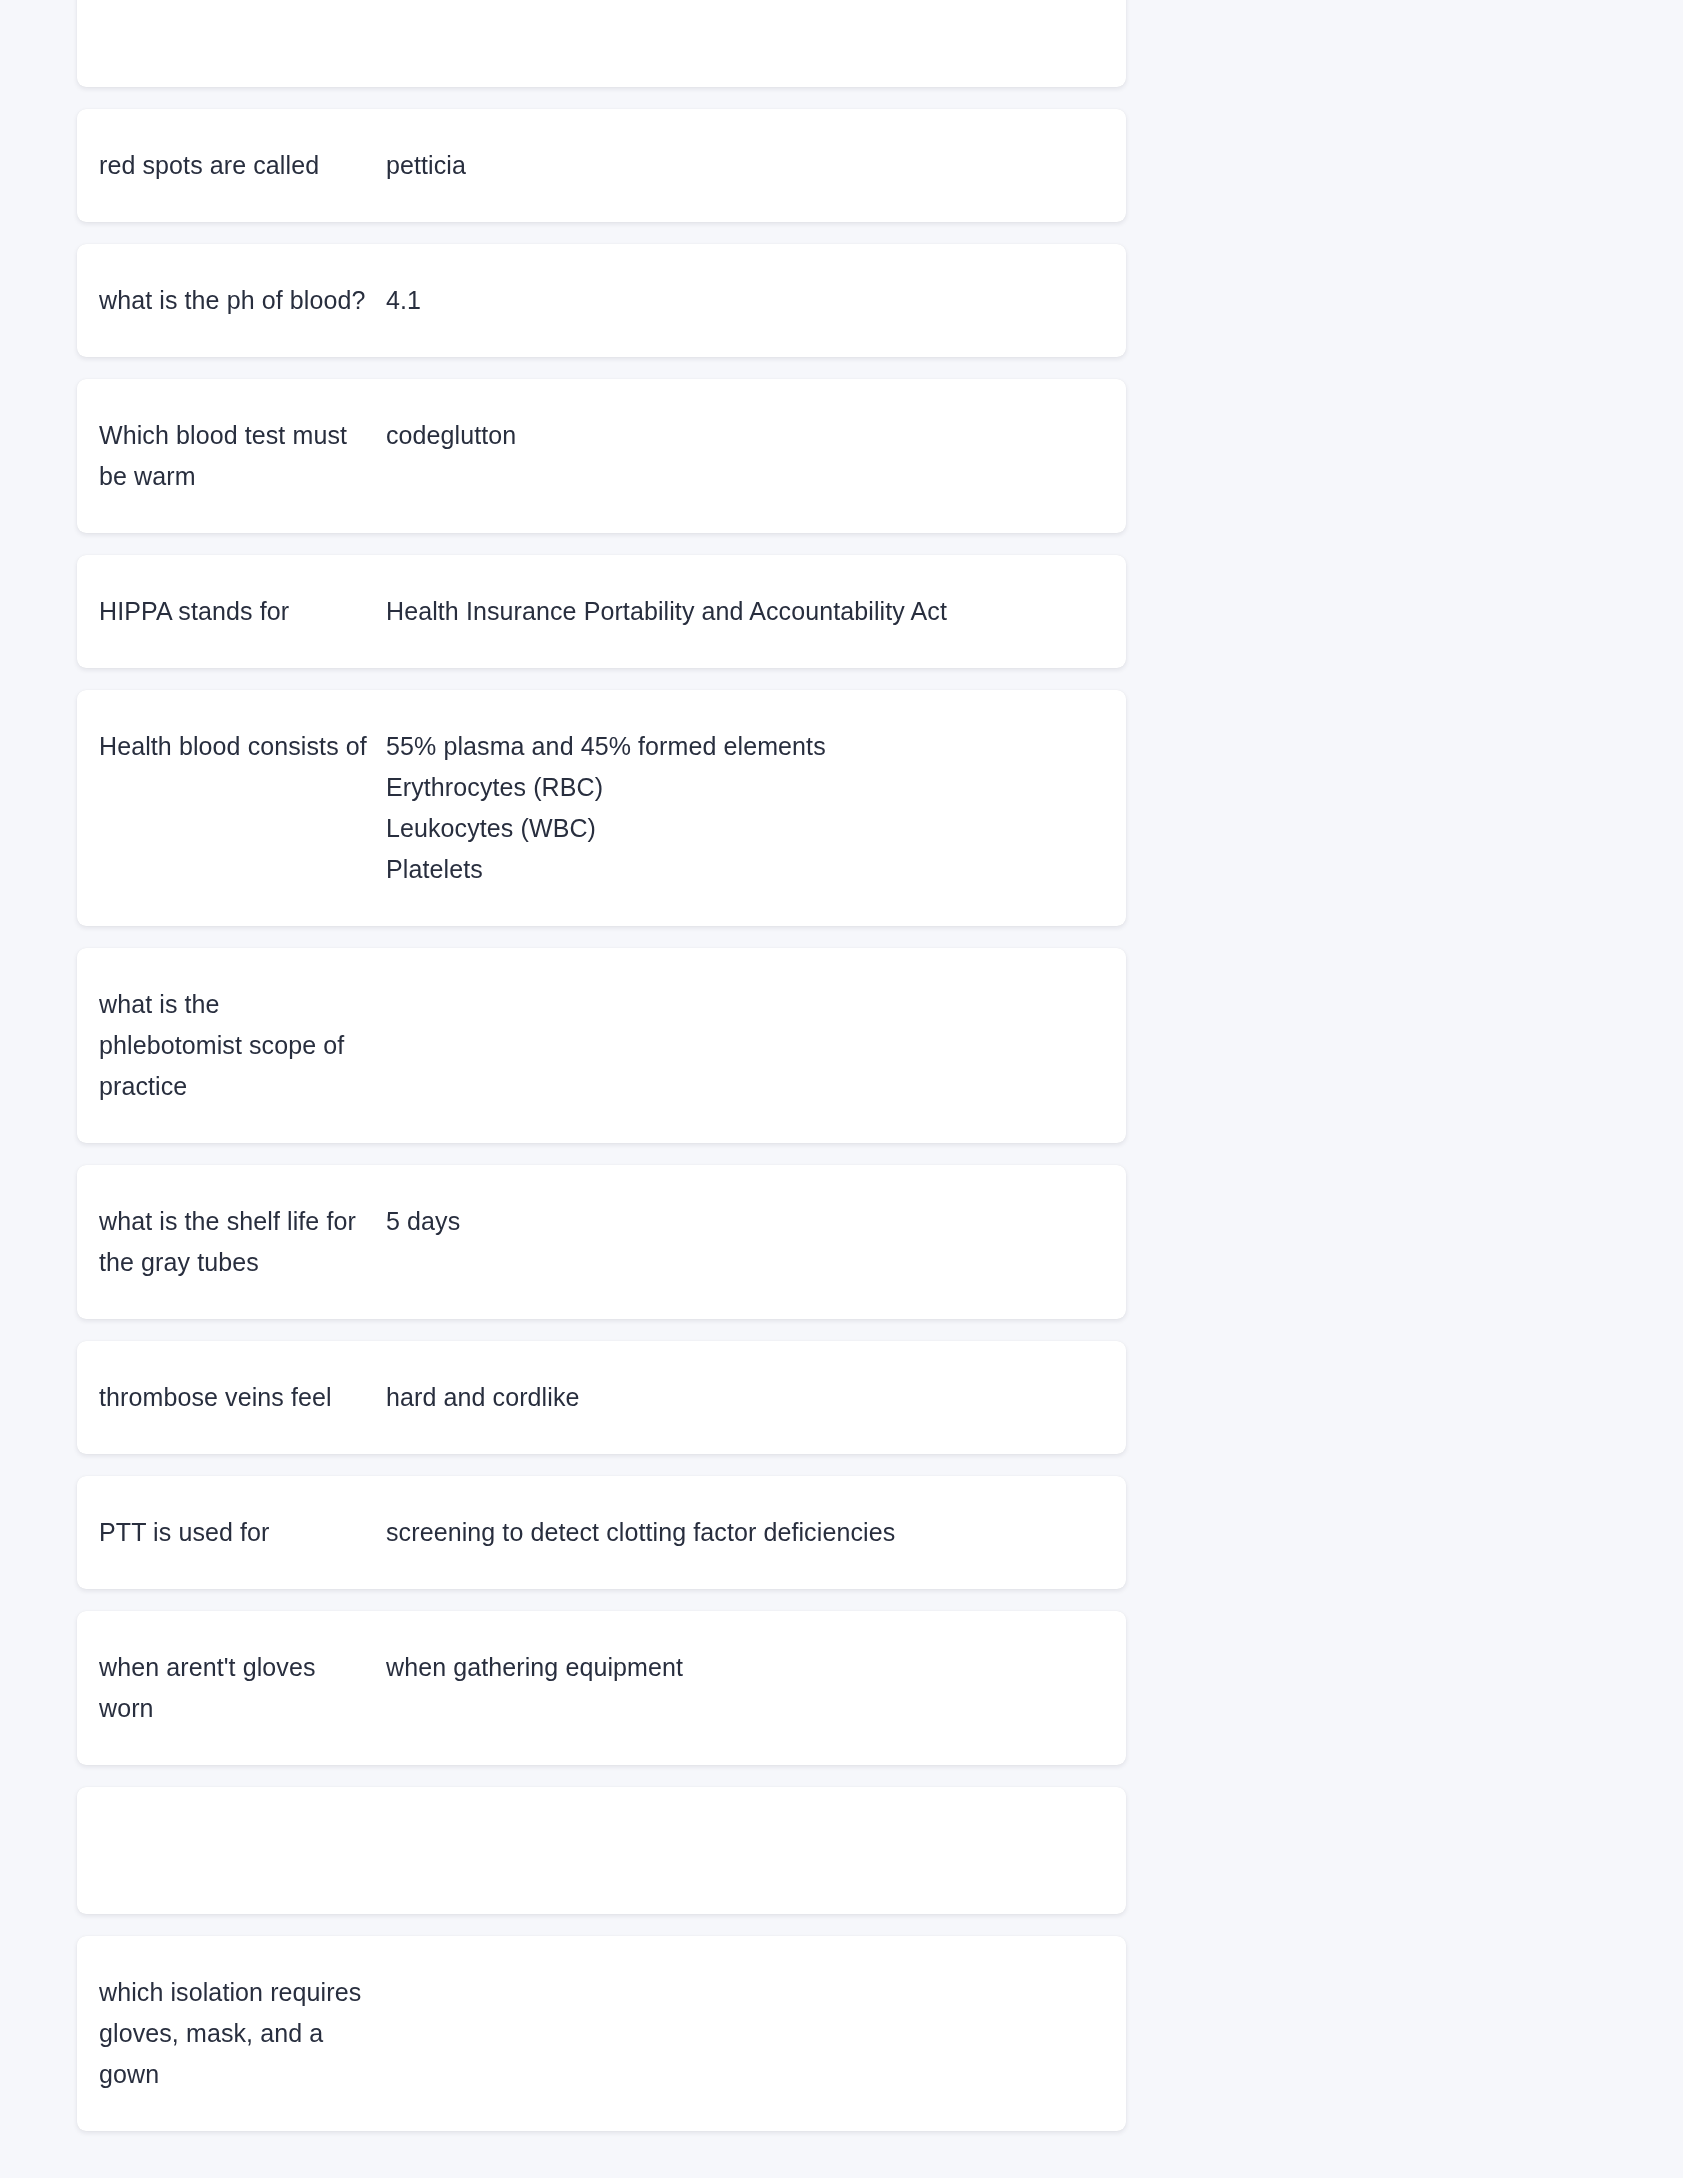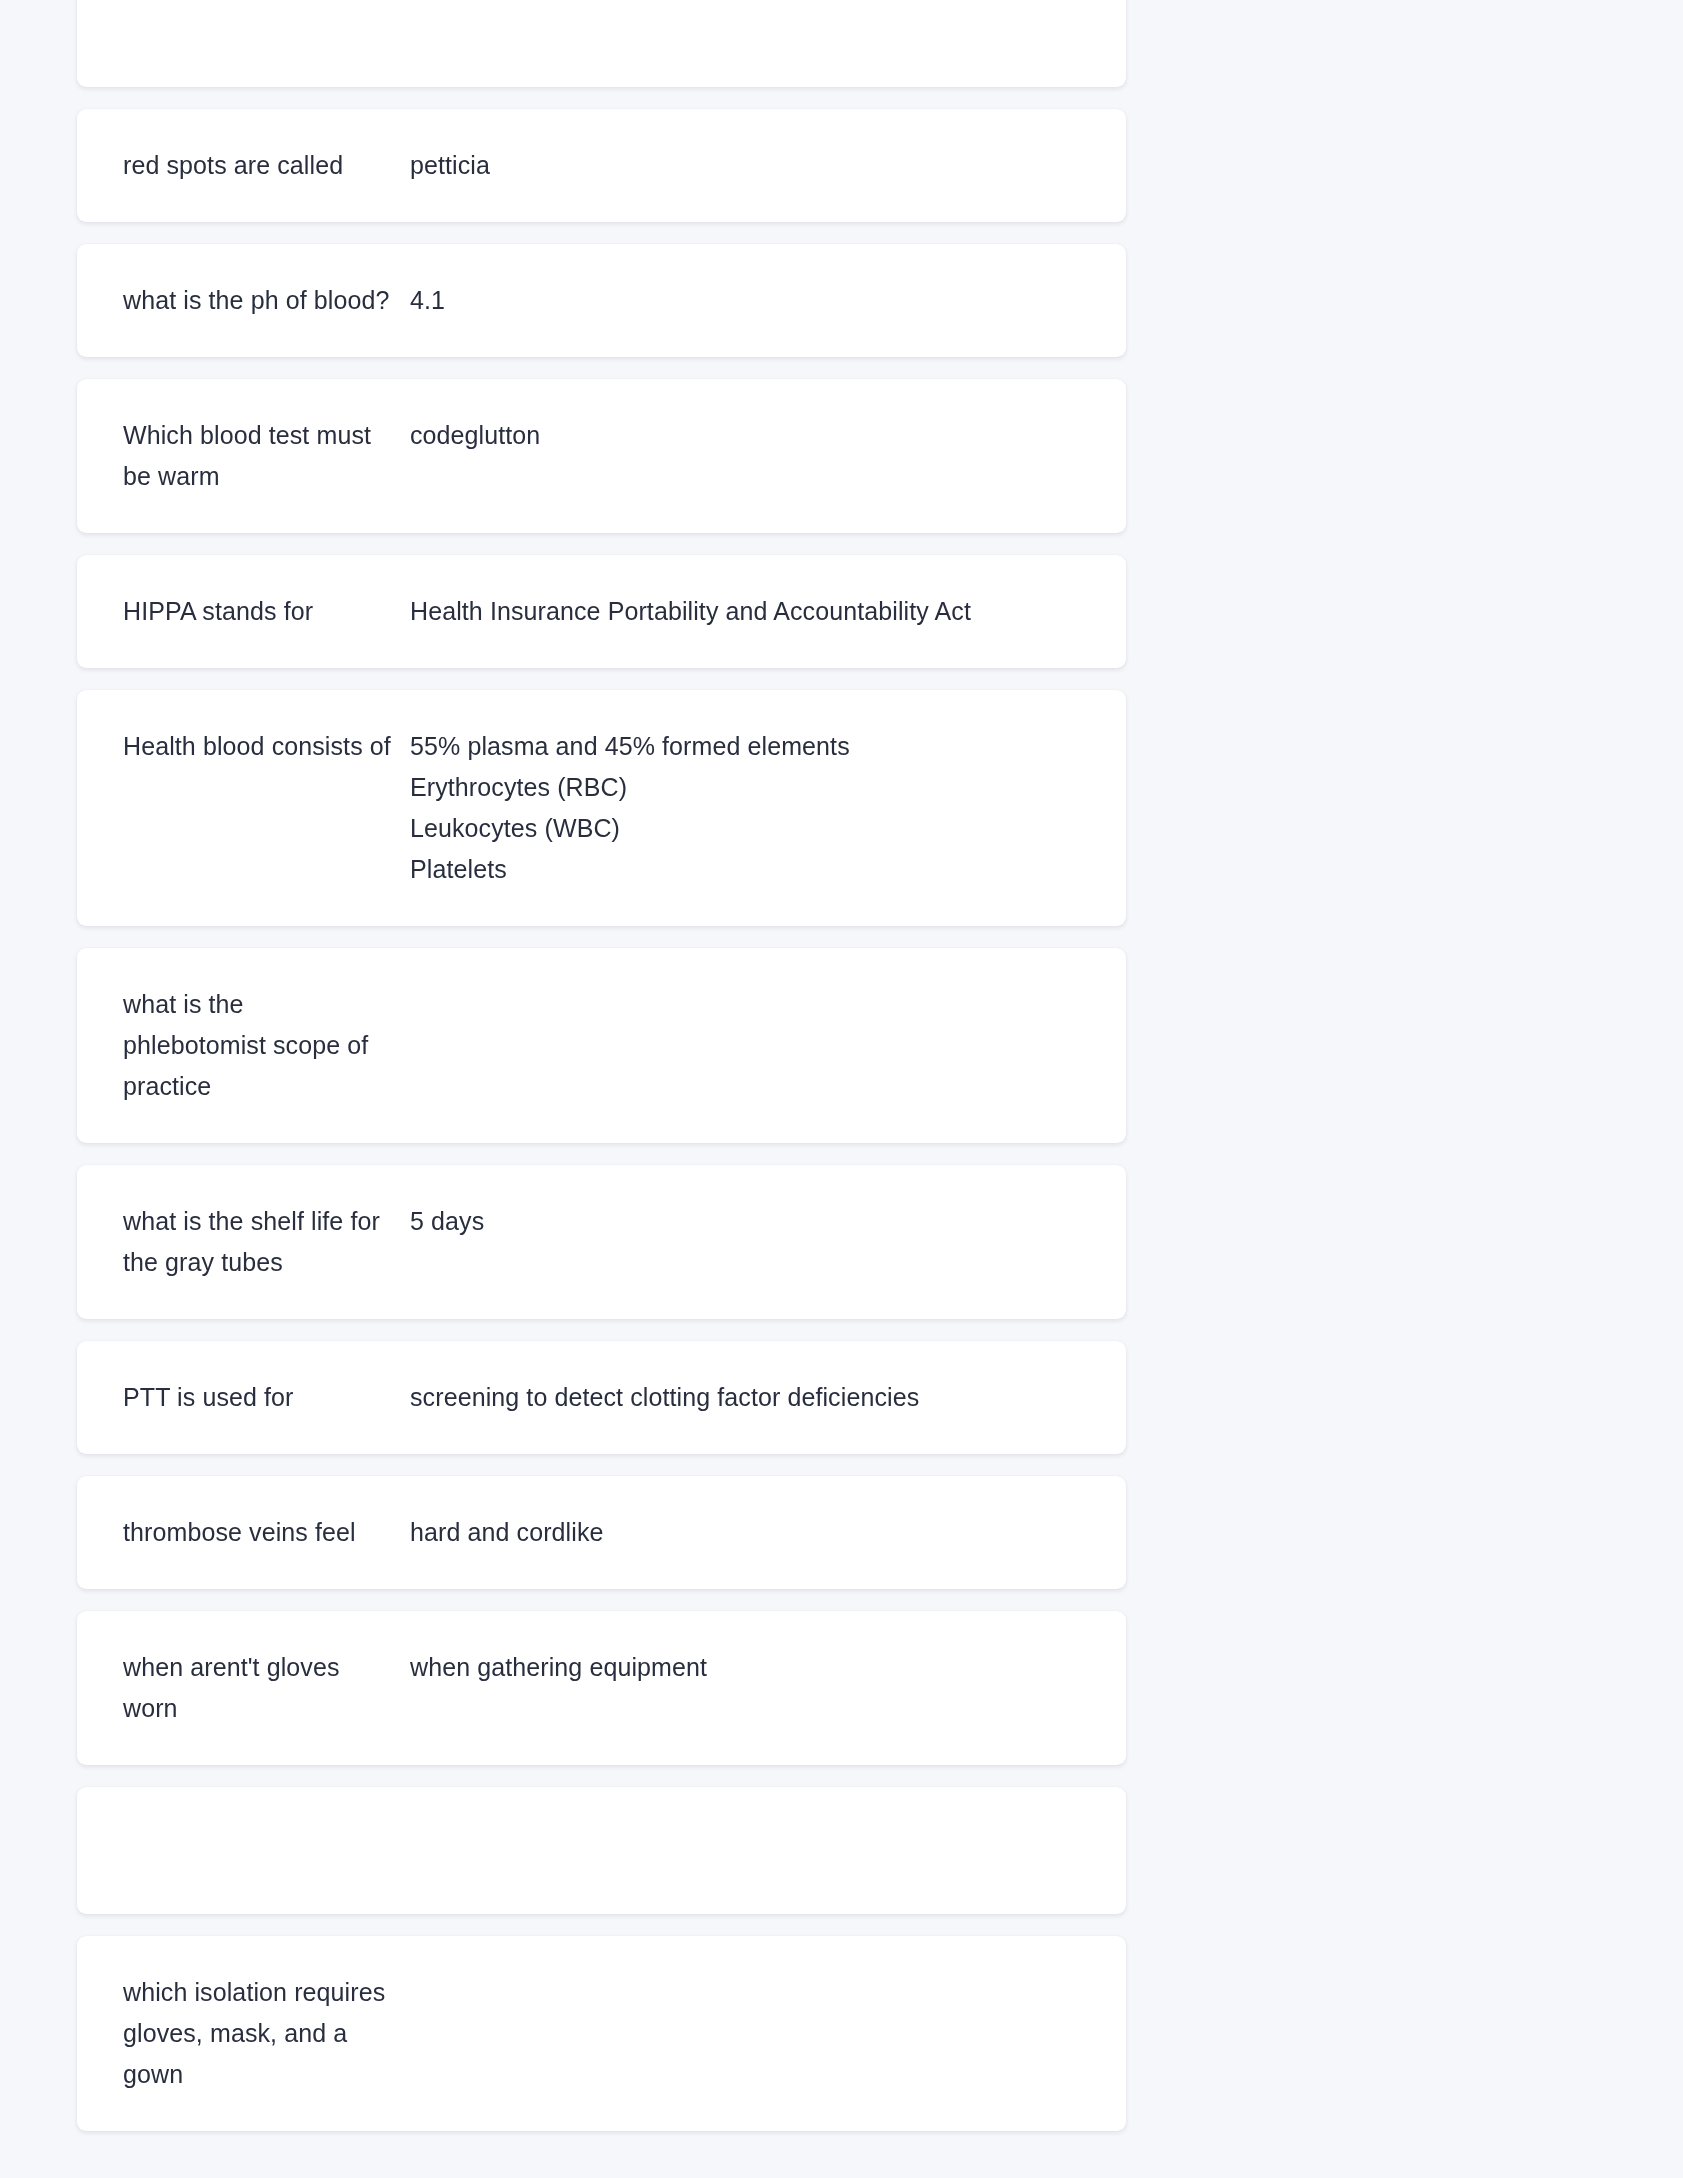--- a/index.html
+++ b/index.html
@@ -27,21 +27,21 @@
     left:77px;
     top:-40px;
     width:1049px;
   }
 
   .card {
     background:#ffffff;
     border-radius:9px;
     box-shadow:0 2px 5px rgba(18,23,42,0.09), 0 0 1px rgba(18,23,42,0.08);
     margin-bottom:22px;
-    padding:36px 30px 36px 46px;
+    padding:36px 30px 36px 22px;
     display:flex;
     align-items:flex-start;
     min-height:95px;
   }
 
   .card-term {
     width:287px;
     flex:0 0 287px;
     font-size:25px;
     line-height:41px;
@@ -98,26 +98,26 @@
 Platelets</div>
       </div>
       <div class="card">
         <div class="card-term">what is the phlebotomist scope of practice</div>
       </div>
       <div class="card">
         <div class="card-term">what is the shelf life for the gray tubes</div>
         <div class="card-def">5 days</div>
       </div>
       <div class="card">
+        <div class="card-term">thrombose veins feel</div>
+        <div class="card-def">hard and cordlike</div>
+      </div>
+      <div class="card">
         <div class="card-term">PTT is used for</div>
         <div class="card-def">screening to detect clotting factor deficiencies</div>
-      </div>
-      <div class="card">
-        <div class="card-term">thrombose veins feel</div>
-        <div class="card-def">hard and cordlike</div>
       </div>
       <div class="card">
         <div class="card-term">when arent't gloves worn</div>
         <div class="card-def">when gathering equipment</div>
       </div>
       <div class="card is-empty">
         <div class="card-term"></div>
         <div class="card-def"></div>
       </div>
       <div class="card">

